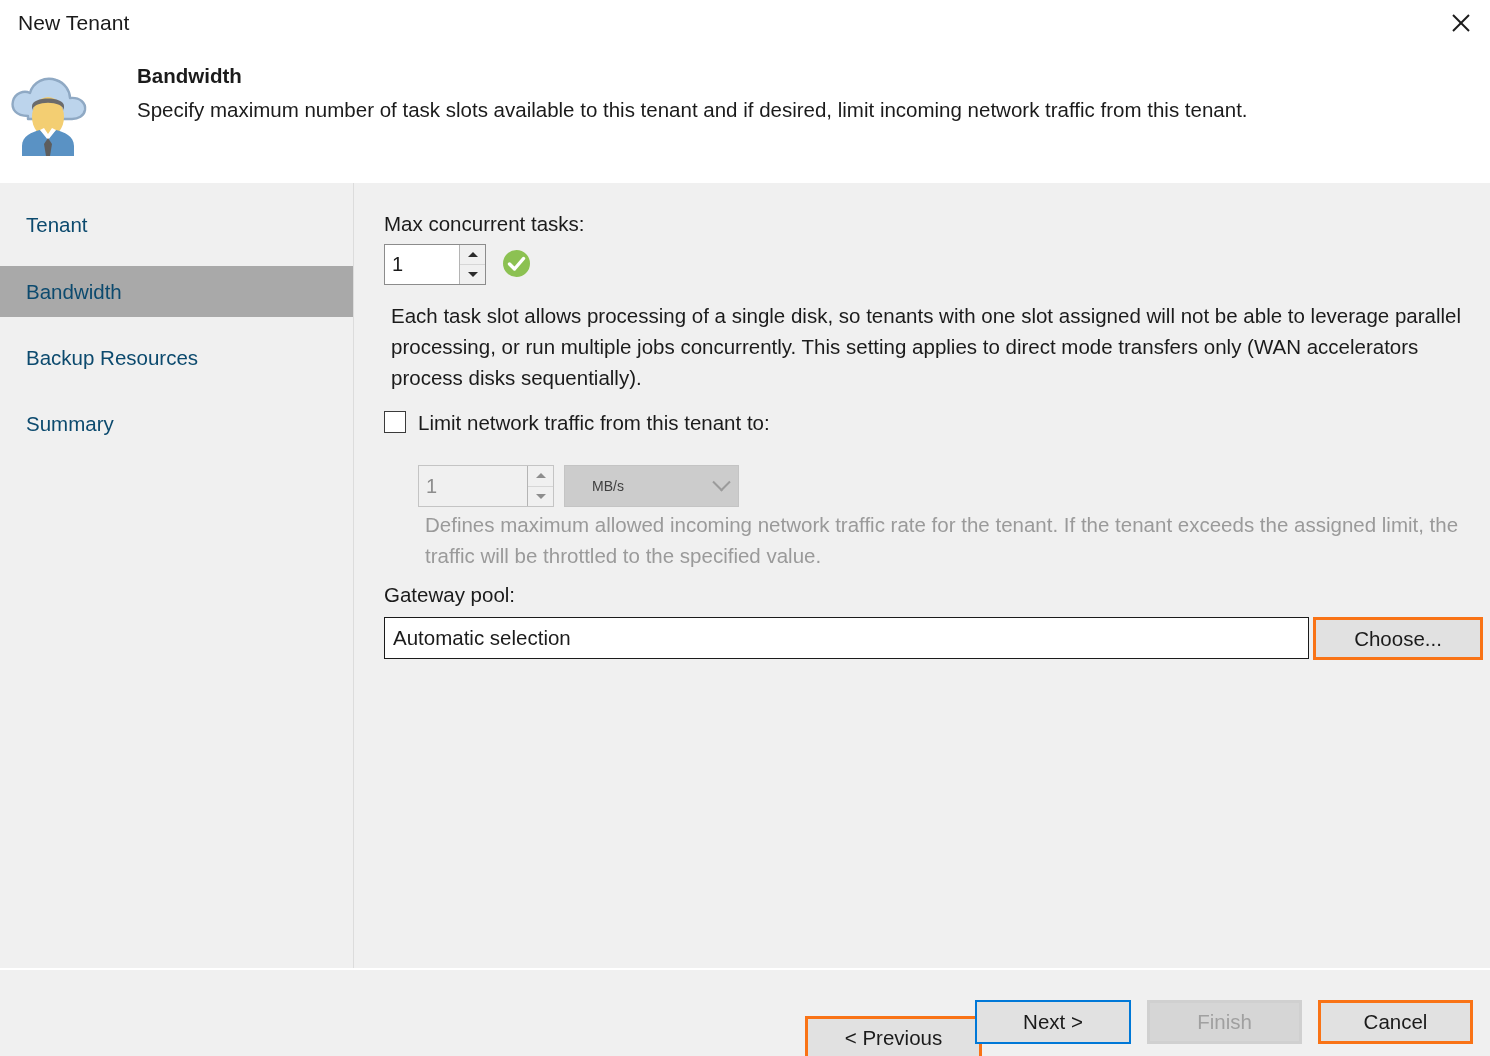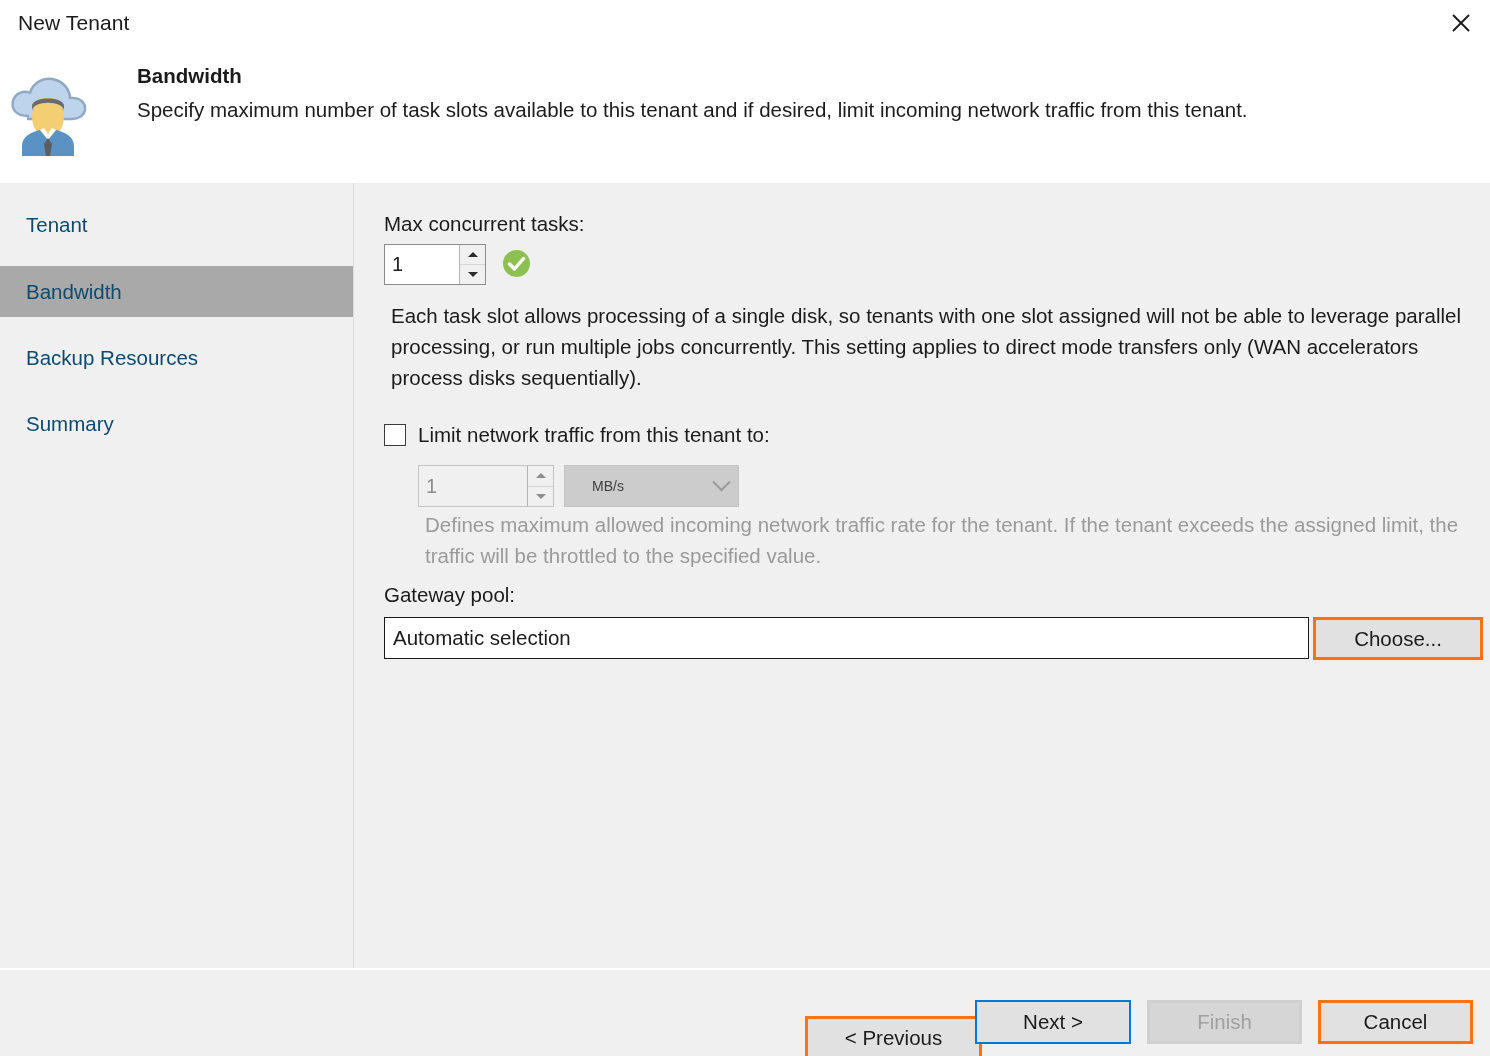--- a/index.html
+++ b/index.html
@@ -192,23 +192,21 @@
     line-height: 31px;
     color: #1b1b1b;
     margin-left: 7px;
   }
   .para.muted { color: #9a9a9a; }
 
   
   .checkbox-row {
     position: absolute;
     display: flex;
-    align-items: center;
     cursor: pointer;
-    margin-top: 12px;
   }
   .checkbox-box {
     width: 22px; height: 22px;
     border: 1.6px solid #3b3b3b;
     background: #ffffff;
     box-sizing: border-box;
     margin-right: 12px;
   }
   .checkbox-label {
     font-size: 20.5px;

